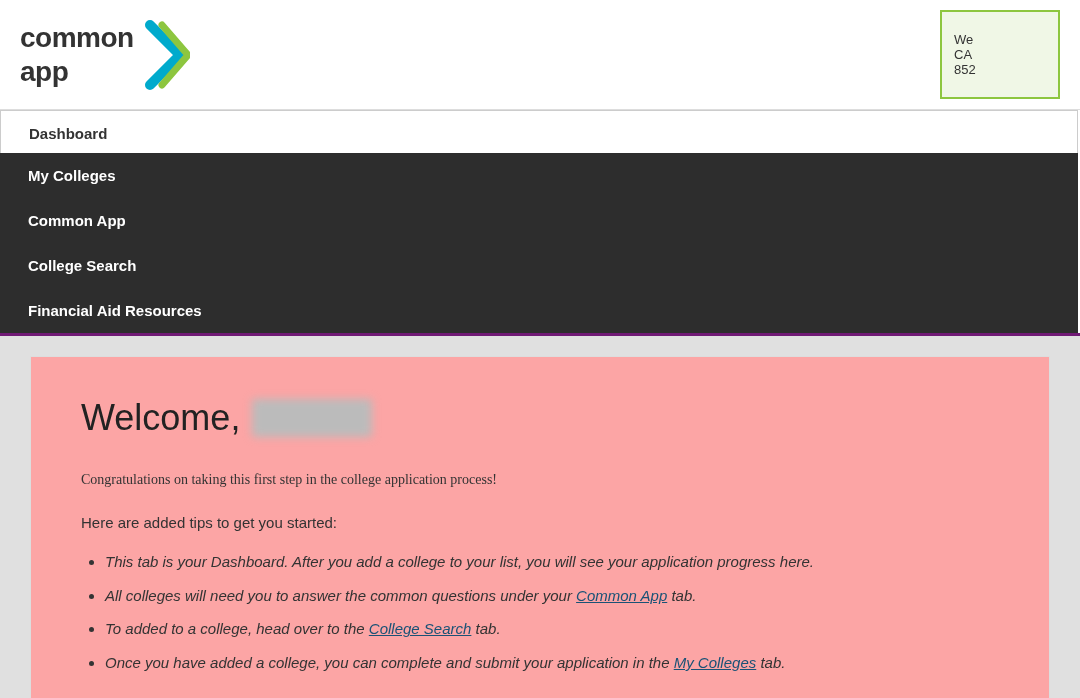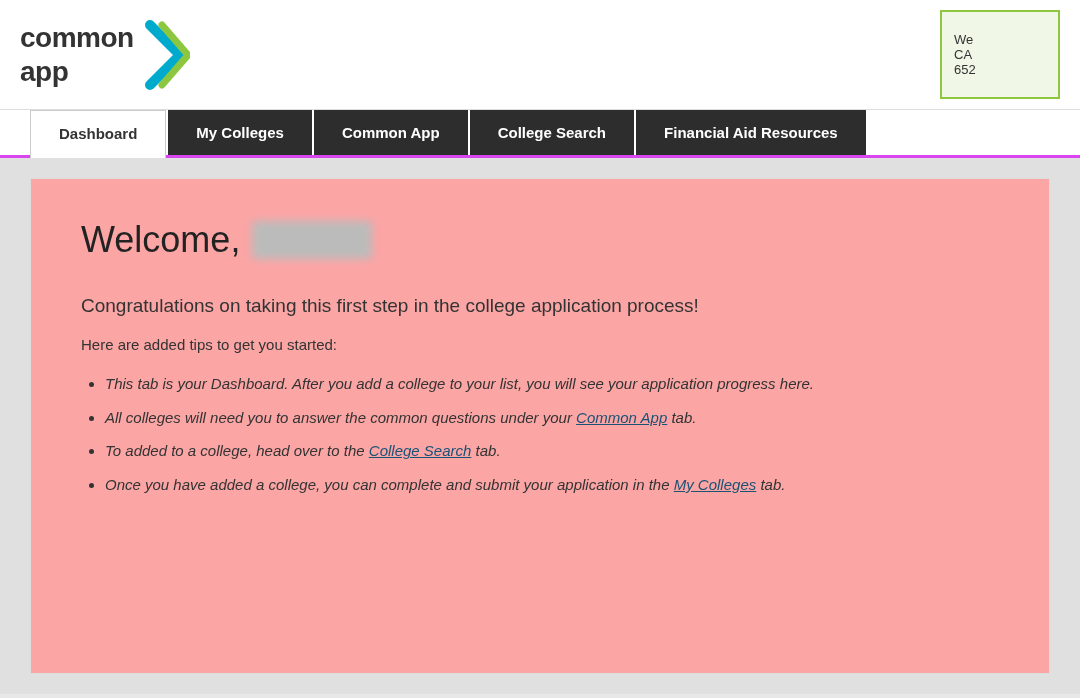--- a/index.html
+++ b/index.html
@@ -36,22 +36,22 @@
       font-size: 13px;
       color: #333;
       text-align: left;
       min-width: 120px;
     }
 
     
     .nav-tabs {
       display: flex;
       background: #fff;
-      border-bottom: 3px solid #d946ef;
-      padding-left: 30px;
+      border-bottom: 3px solid #701a75;
+      flex-direction: column;
     }
     .nav-tab {
       padding: 14px 28px;
       font-size: 15px;
       font-weight: bold;
       cursor: pointer;
       border: none;
       background: #2d2d2d;
       color: #fff;
       margin-right: 2px;
@@ -88,24 +88,25 @@
     }
     .welcome-name-blur {
       display: inline-block;
       width: 120px;
       height: 38px;
       background: #bbb;
       border-radius: 3px;
       filter: blur(4px);
     }
     .congrats-text {
-      font-size: 19px;
+      font-size: 14px;
       color: #333;
-      margin-bottom: 12px;
+      margin-bottom: 20px;
       line-height: 1.6;
+      font-family: Liberation Serif, serif;
     }
     .tips-heading {
       font-size: 15px;
       color: #333;
       margin-bottom: 14px;
       line-height: 1.6;
     }
     .tips-list {
       list-style: disc;
       padding-left: 24px;
@@ -135,21 +136,21 @@
     </div>
 
     <svg class="logo-chevron" width="50" height="70" viewBox="0 0 50 70">
       <polyline points="10,5 40,35 10,65" fill="none" stroke="#00aacc" stroke-width="10" stroke-linecap="round" stroke-linejoin="round"></polyline>
       <polyline points="22,5 48,35 22,65" fill="none" stroke="#8dc63f" stroke-width="7" stroke-linecap="round" stroke-linejoin="round"></polyline>
     </svg>
   </div>
   <div class="user-badge">
     <span>We</span><br>
     <span>CA</span><br>
-    <span>652</span>
+    <span>852</span>
   </div>
 </div>
 
 <nav class="nav-tabs">
   <div class="nav-tab active">Dashboard</div>
   <div class="nav-tab">My Colleges</div>
   <div class="nav-tab">Common App</div>
   <div class="nav-tab">College Search</div>
   <div class="nav-tab">Financial Aid Resources</div>
 </nav>

